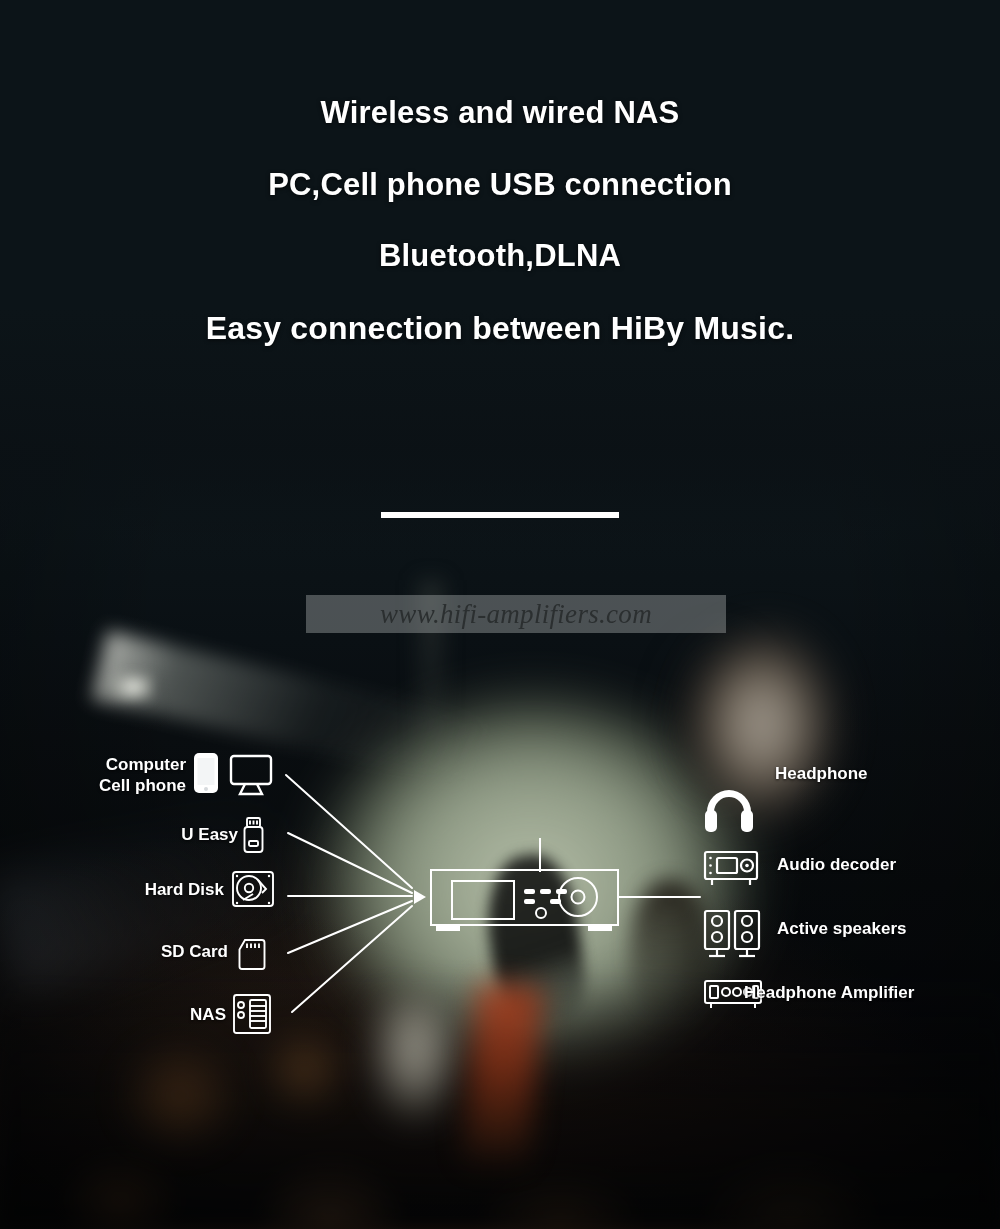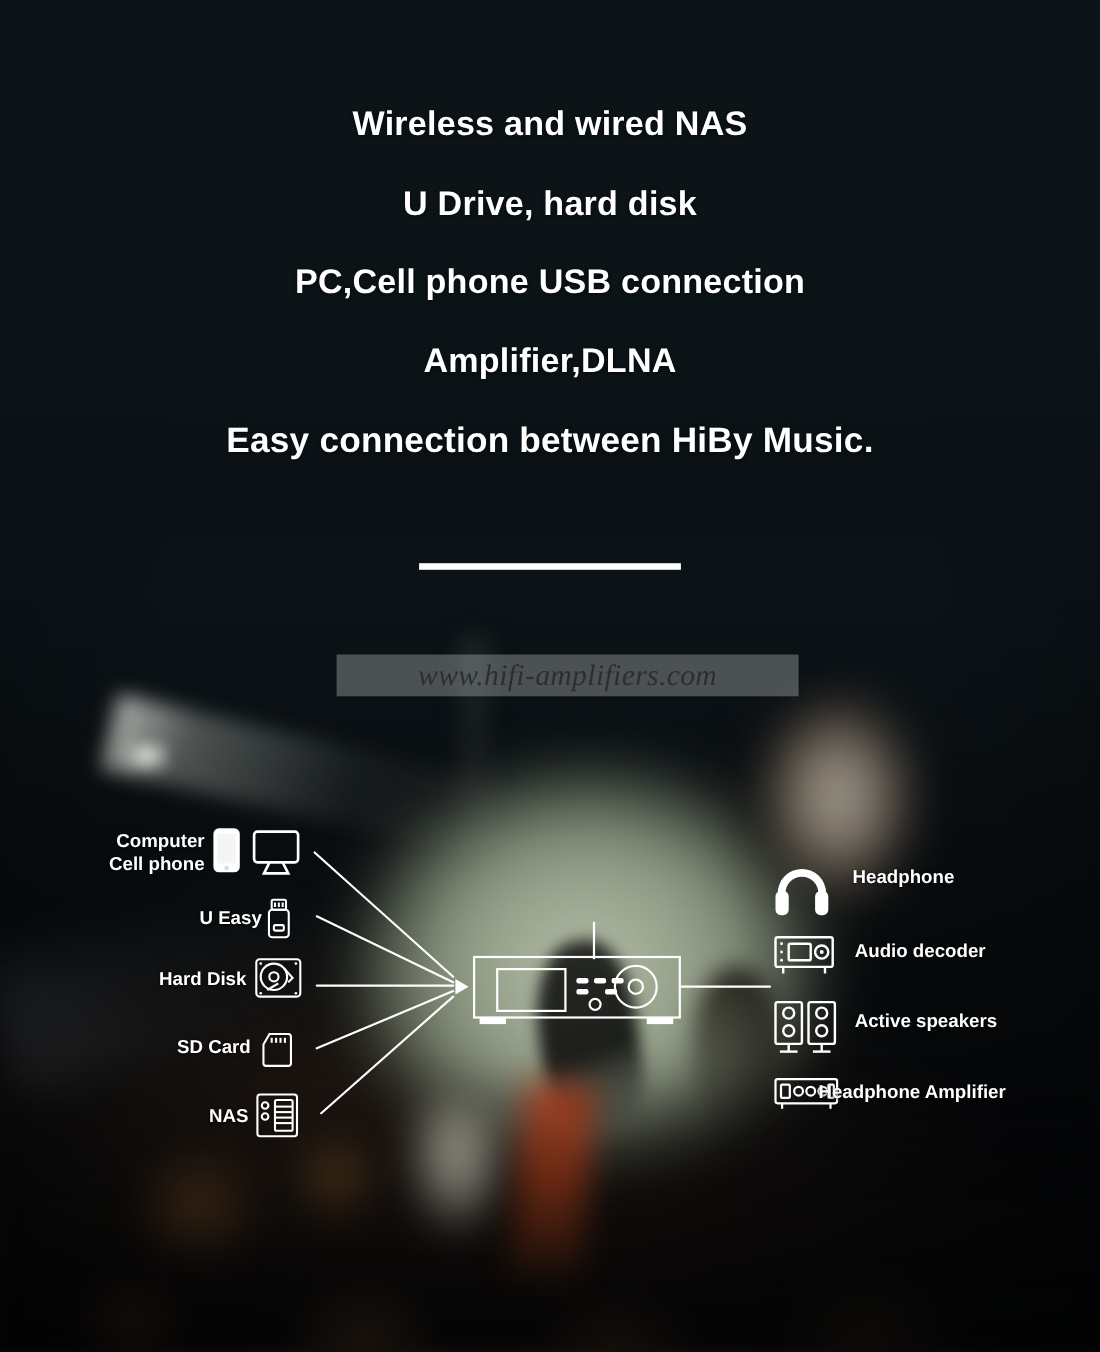--- a/index.html
+++ b/index.html
@@ -202,23 +202,22 @@
     <div class="bg-white-shirt"></div>
     <div class="bg-red"></div>
     <div class="bg-warm1"></div>
     <div class="bg-warm2"></div>
     <div class="bg-vignette"></div>
     <div class="bg-topwash"></div>
   </div>
 
   <div class="headline">
     <div class="line">Wireless and wired NAS</div>
-    <div class="line">U Drive, hard disk</div>
     <div class="line">PC,Cell phone USB connection</div>
-    <div class="line">Amplifier,DLNA</div>
+    <div class="line">Bluetooth,DLNA</div>
     <div class="line big">Easy connection between HiBy Music.</div>
   </div>
 
   <div class="divider"></div>
 
   <div class="watermark">
     <span>www.hifi-amplifiers.com</span>
   </div>
 
   <div class="diagram">
@@ -346,19 +345,19 @@
 
     <div class="lbl r" style="left:0px; top:754px; width:186px;">
       <div>Computer</div>
       <div>Cell phone</div>
     </div>
     <div class="lbl r" style="left:0px; top:824px; width:238px;">U Easy</div>
     <div class="lbl r" style="left:0px; top:879px; width:224px;">Hard Disk</div>
     <div class="lbl r" style="left:0px; top:941px; width:228px;">SD Card</div>
     <div class="lbl r" style="left:0px; top:1004px; width:226px;padding-left:20px;">NAS</div>
 
-    <div class="lbl l" style="left:775px; top:787px;">Headphone</div>
+    <div class="lbl l" style="left:775px; top:763px;">Headphone</div>
     <div class="lbl l" style="left:777px; top:854px;">Audio decoder</div>
     <div class="lbl l" style="left:777px; top:918px;">Active speakers</div>
     <div class="lbl l" style="left:744px; top:982px;">Headphone Amplifier</div>
 
   </div>
 </div>
 
 </body></html>

